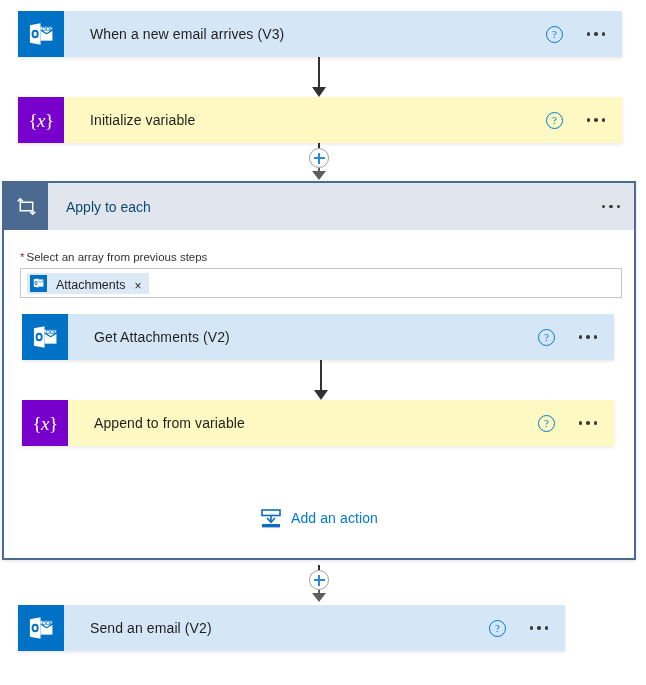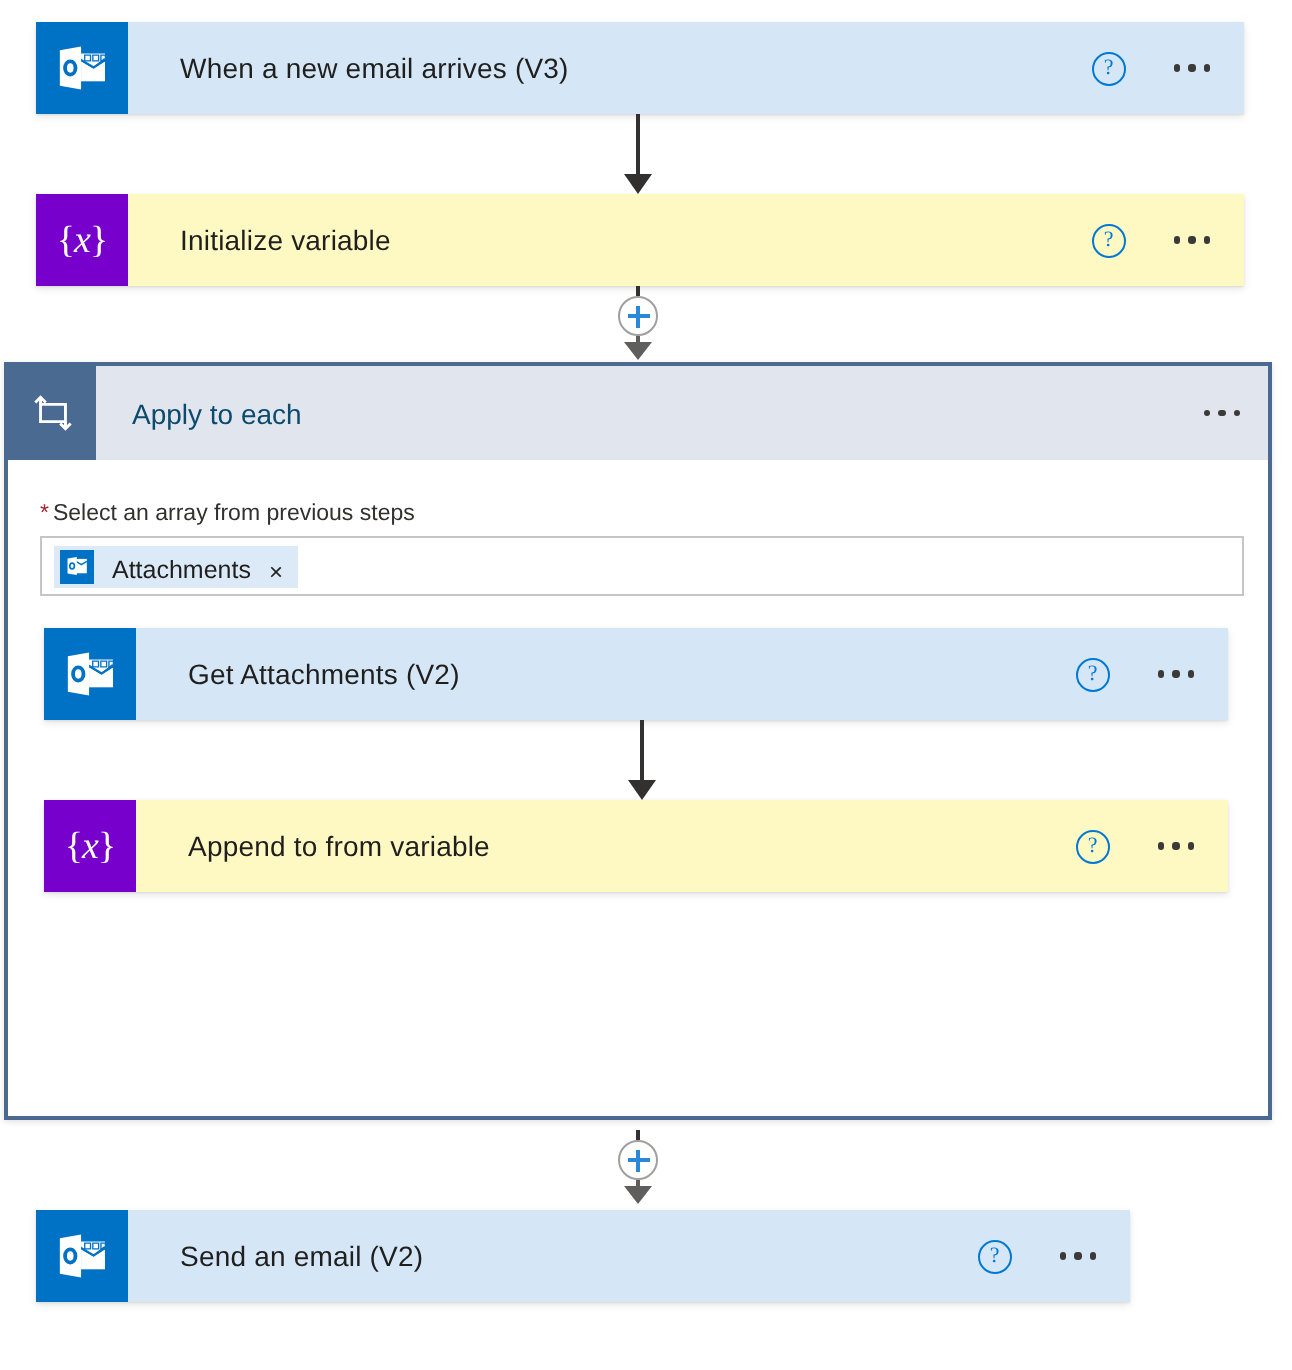--- a/index.html
+++ b/index.html
@@ -420,20 +420,29 @@
           <span class="help-icon">?</span>
           <span class="ellipsis">
               <i></i>
               <i></i>
               <i></i>
             </span>
         </span>
       </div>
     </div>
 
+    <div id="add-action">
+      <svg class="aa-icon" viewBox="0 0 22 22" aria-hidden="true">
+        <rect x="2" y="3" width="18" height="5.5" fill="none" stroke="#0f6cbd" stroke-width="1.6"></rect>
+        <rect x="2" y="17" width="18" height="3.4" fill="#0f6cbd"></rect>
+        <path d="M11 8.5v6.2" stroke="#0f6cbd" stroke-width="1.6" fill="none"></path>
+        <path d="M7.6 11.6L11 15.4l3.4-3.8" fill="none" stroke="#0f6cbd" stroke-width="1.6" stroke-linecap="square"></path>
+      </svg>
+      <span class="aa-label">Add an action</span>
+    </div>
 
   </div>
 
   <div class="plus-node" style="left:306px; top:565px;">
     <div class="stem-top" style="height:5px;"></div>
     <div class="circle"></div>
     <div class="head-wrap">
       <div class="stem-bot" style="height:3px;"></div>
       <div class="head"></div>
     </div>

